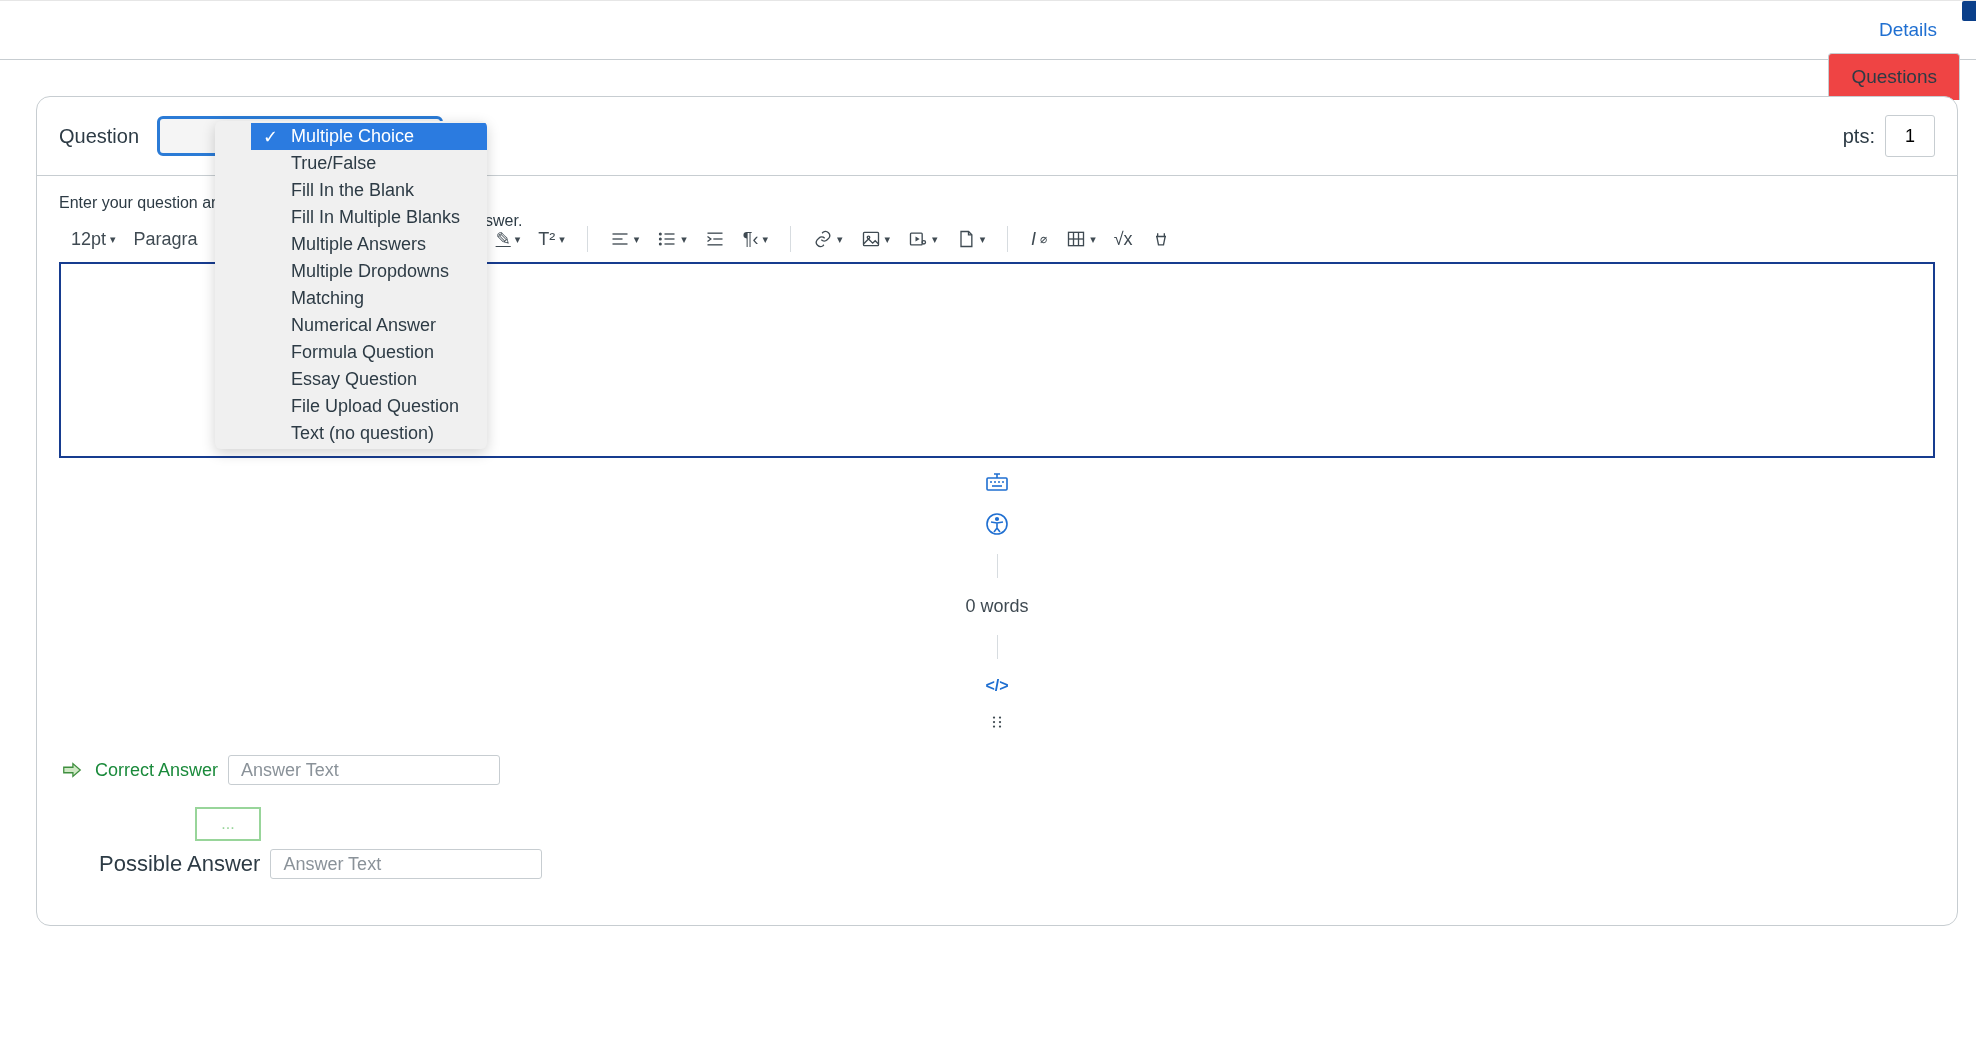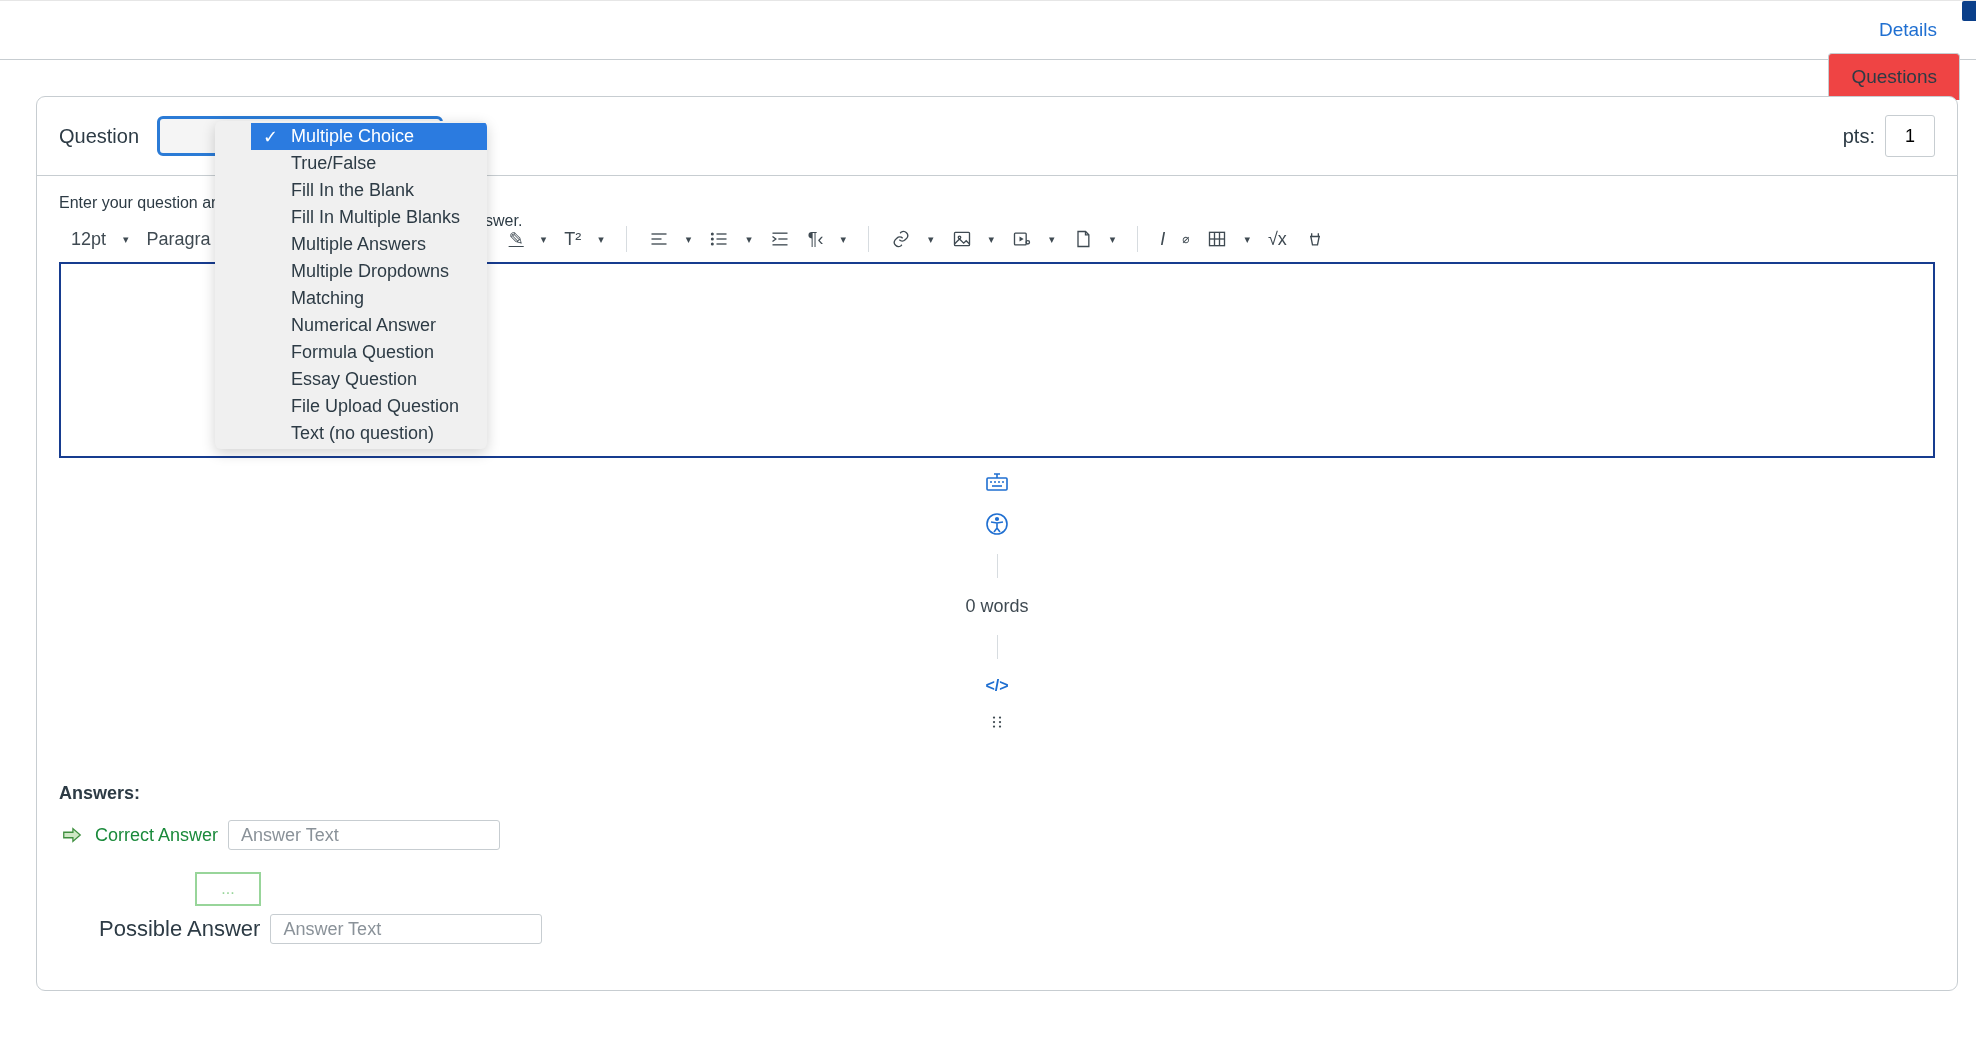--- a/index.html
+++ b/index.html
@@ -51,21 +51,21 @@
     background: #ef4444;
   }
 
   
   .question-wrap {
     margin: 36px 18px 0 36px;
     position: relative;
   }
   .question-box {
     border: 1px solid #c7cdd1;
-    border-radius: 9px;
+    border-radius: 14px;
     background: #fff;
   }
   .question-header {
     display: flex;
     align-items: center;
     padding: 18px 22px;
     border-bottom: 1px solid #c7cdd1;
     gap: 18px;
     position: relative;
   }
@@ -120,21 +120,21 @@
     margin-bottom: 10px;
     padding-left: 8px;
     color: #3f4a52;
   }
   .tb-text { font-size: 18px; display: flex; align-items: center; gap: 6px; }
   .tb-chev { font-size: 11px; }
   .tb-sep { width: 1px; height: 26px; background: #d7dce0; margin: 0 8px; }
   .tb-btn {
     display: inline-flex;
     align-items: center;
-    gap: 17px;
+    gap: 4px;
     padding: 2px 4px;
     color: #3f4a52;
     cursor: pointer;
     min-width: 26px;
     justify-content: center;
     text-align: right;
   }
   .tb-btn svg { width: 20px; height: 20px; stroke: #3f4a52; fill: none; stroke-width: 1.6; }
   .tb-btn .glyph { font-size: 18px; line-height: 1; }
 
@@ -400,21 +400,20 @@
                 <circle cx="8" cy="12" r="1.5"></circle>
                 <circle cx="16" cy="12" r="1.5"></circle>
                 <circle cx="8" cy="18" r="1.5"></circle>
                 <circle cx="16" cy="18" r="1.5"></circle>
               </svg>
           </span>
         </div>
       </div>
 
       <div class="answers">
-        <div class="answers-label">Answers:</div>
 
         <div class="answer-row">
           <div class="arrow-icon">
             <svg viewBox="0 0 24 24" width="26" height="22">
                 <path d="M3 9h10V5l8 7-8 7v-4H3z" fill="#cfe8c5" stroke="#3f8f3f" stroke-width="1.4"></path>
               </svg>
           </div>
           <span class="correct-label">Correct Answer</span>
           <input class="answer-input" placeholder="Answer Text" style="">
         </div>

